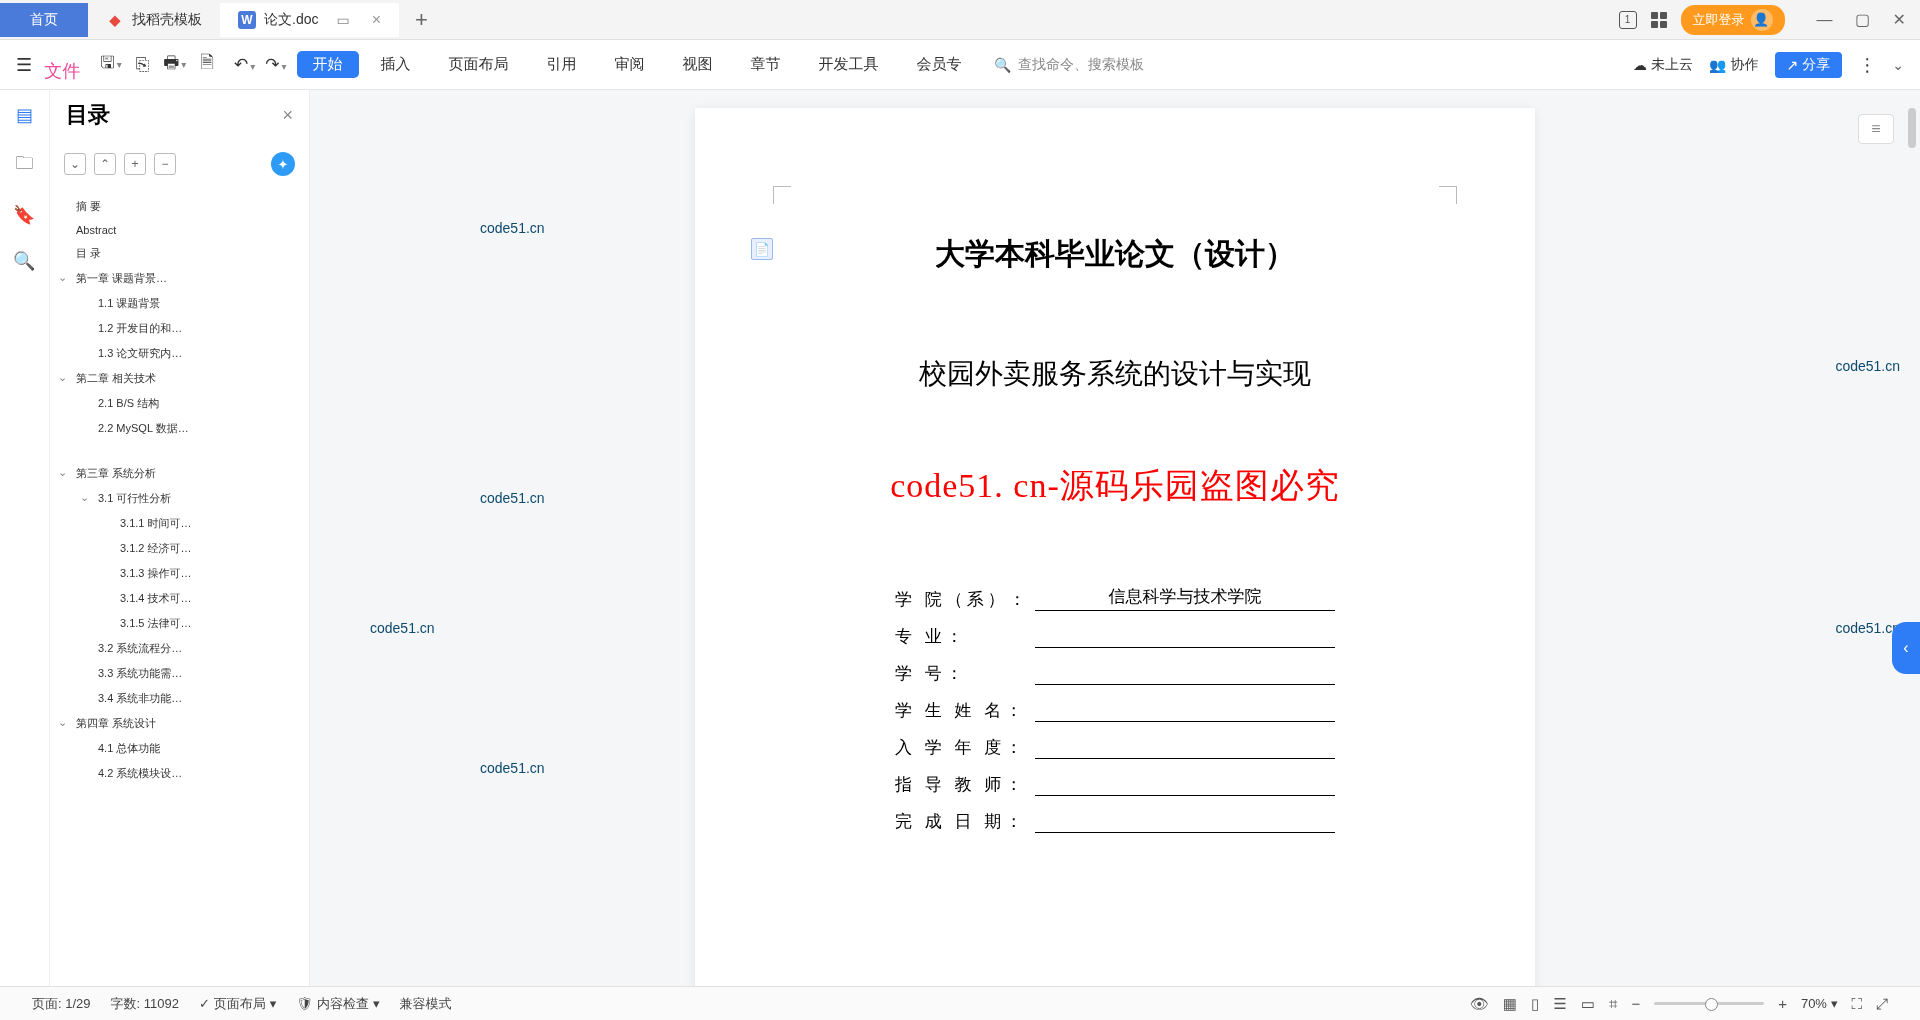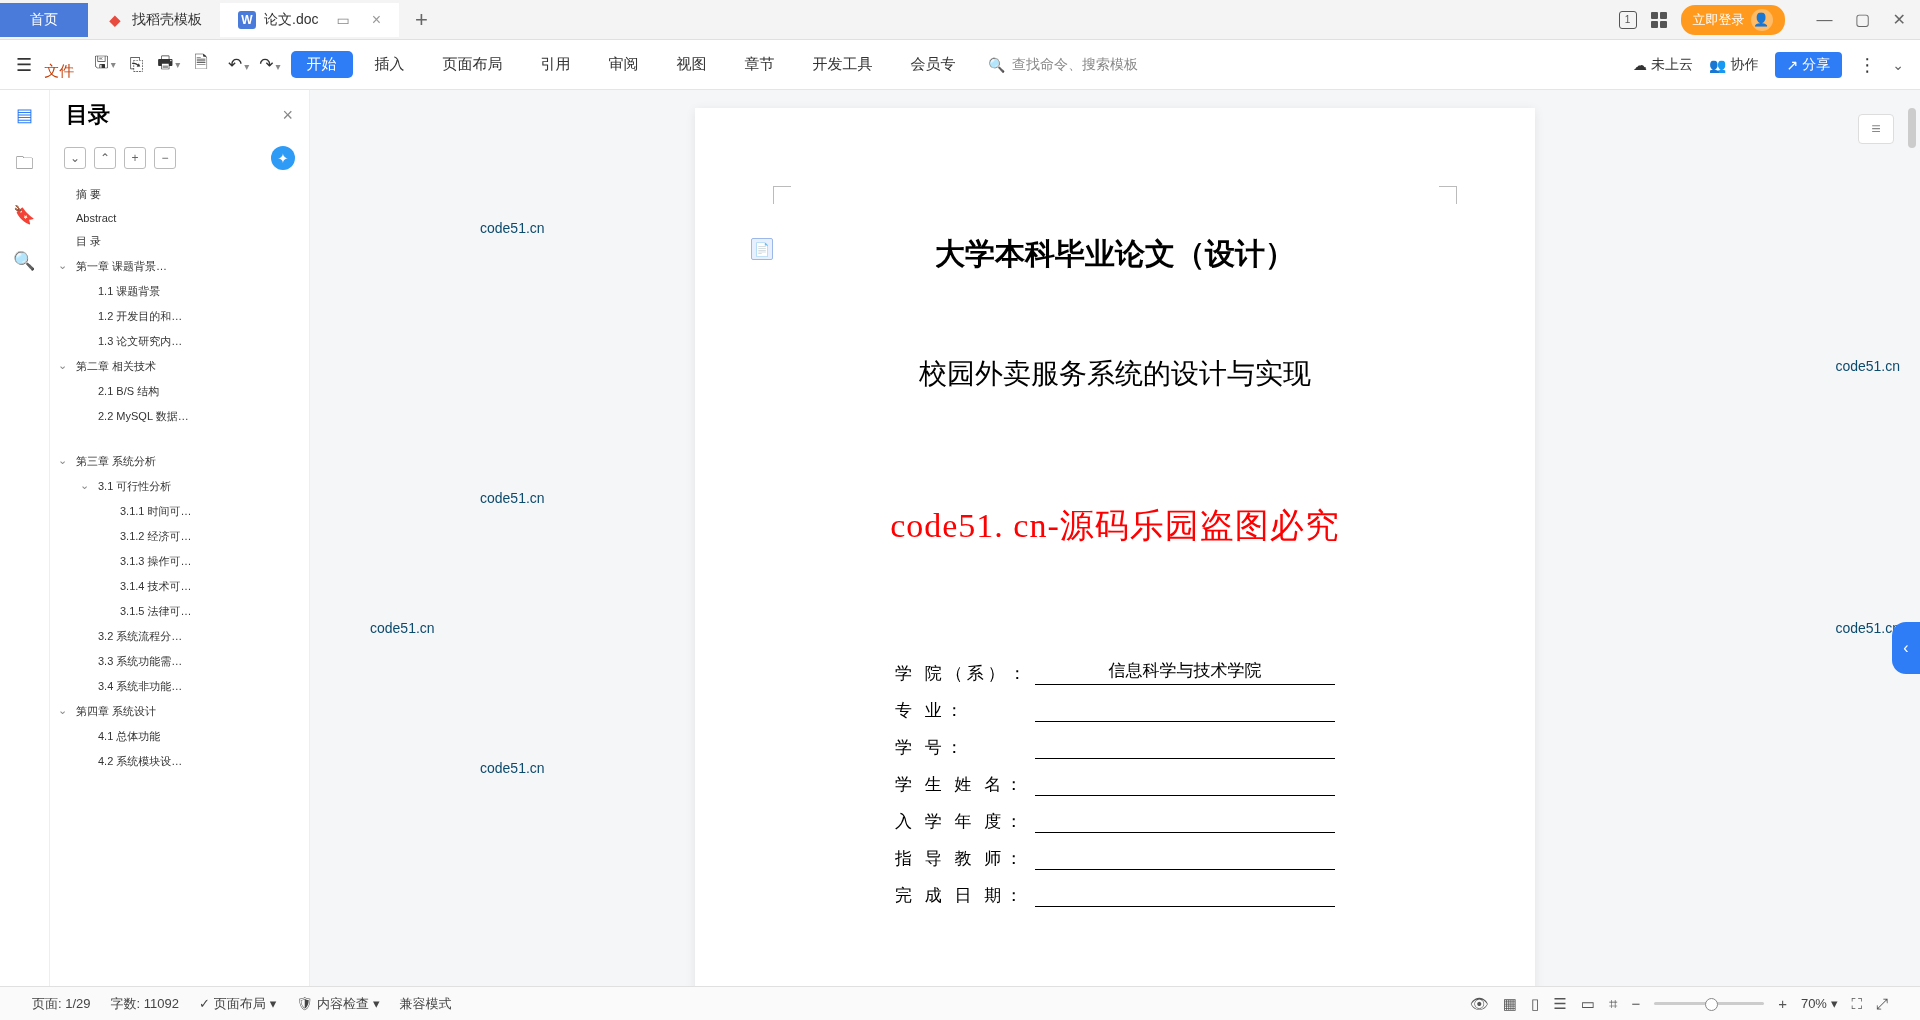--- a/index.html
+++ b/index.html
@@ -20,41 +20,41 @@
 .avatar-circle { width: 22px; height: 22px; border-radius: 50%; background: #ffbb66; display: inline-flex; align-items: center; justify-content: center; color: #fff; }
 .win-icons span { margin-left: 18px; color: #666; cursor: pointer; }
 .new-tab { font-size: 22px; color: #666; padding: 0 16px; cursor: pointer; }
 .square-ico { width: 18px; height: 18px; border: 1.5px solid #555; border-radius: 3px; display: inline-flex; align-items: center; justify-content: center; font-size: 10px; color: #555; }
 .grid-ico { display: inline-grid; grid-template-columns: 7px 7px; grid-template-rows: 7px 7px; gap: 2px; }
 .grid-ico i { background: #555; border-radius: 1px; }
 
 
 .ribbon { height: 50px; display: flex; align-items: center; border-bottom: 1px solid #e5e5e5; padding: 0 16px; gap: 6px; background: #fff; }
 .ham { font-size: 18px; cursor: pointer; color: #333; }
-.file-label { font-size: 15px; margin: 13px 10px 0 6px; color: #c2410c; }
+.file-label { font-size: 18px; margin: 13px 10px 0 6px; color: #ec4899; }
 .qicon { font-size: 17px; color: #333; cursor: pointer; padding: 0 4px; }
 .qicon.small-caret::after { content: "▾"; font-size: 10px; margin-left: 2px; color: #888; }
 .undo-redo { display: flex; gap: 2px; margin-left: 6px; }
 .menutab { padding: 0 16px; font-size: 15px; color: #333; cursor: pointer; }
 .menutab.active { background: #2e7cf6; color: #fff; border-radius: 5px; padding: 4px 16px; }
 .search-box { flex: 0 0 200px; margin-left: 10px; display: flex; align-items: center; color: #888; font-size: 14px; border: 1px solid transparent; }
 .search-box .sico { margin-right: 6px; }
 .rib-right { margin-left: auto; display: flex; align-items: center; gap: 16px; font-size: 14px; color: #333; }
 .rib-right .cloud { display: flex; align-items: center; gap: 4px; }
 .share-btn { background: #2e7cf6; color: #fff; padding: 4px 12px; border-radius: 4px; display: flex; align-items: center; gap: 4px; }
 .vdots { font-size: 18px; color: #333; cursor: pointer; }
 .chev { font-size: 14px; color: #666; cursor: pointer; }
 
 
 .main { display: flex; height: calc(100% - 40px - 50px - 34px); }
 .left-rail { width: 50px; background: #fff; border-right: 1px solid #eee; display: flex; flex-direction: column; align-items: center; padding-top: 14px; gap: 24px; }
 .rail-ico { font-size: 18px; color: #555; cursor: pointer; }
 .rail-ico.active { color: #2e7cf6; }
 
-.sidebar { width: 260px; border-right: 1px solid #eee; display: flex; flex-direction: column; background: #fff; }
+.sidebar { width: 260px; border-right: 1px solid #eee; display: flex; flex-direction: column; background: #fff; gap: 6px; }
 .sidebar-head { display: flex; align-items: center; padding: 10px 16px; }
 .sidebar-title { font-size: 22px; font-weight: bold; flex: 1; }
 .sidebar-close { color: #888; cursor: pointer; font-size: 18px; }
 .sidebar-ctrl { display: flex; align-items: center; padding: 6px 14px; gap: 8px; }
 .sq { width: 22px; height: 22px; border: 1px solid #bbb; border-radius: 3px; display: inline-flex; align-items: center; justify-content: center; font-size: 12px; color: #666; cursor: pointer; }
 .ai-badge { width: 24px; height: 24px; border-radius: 50%; background: #2e9bf6; margin-left: auto; display: inline-flex; align-items: center; justify-content: center; color: #fff; font-size: 13px; }
 .toc { flex: 1; overflow-y: auto; padding: 6px 0 20px; font-size: 11px; color: #333; }
 .toc-item { padding: 5px 8px 5px 26px; cursor: pointer; white-space: nowrap; overflow: hidden; text-overflow: ellipsis; }
 .toc-item.l1 { padding-left: 26px; }
 .toc-item.l1.chap { position: relative; }
@@ -68,22 +68,22 @@
 .toc::-webkit-scrollbar-thumb { background: #ccc; border-radius: 4px; }
 
 .canvas { flex: 1; background: #f5f6f7; position: relative; overflow: hidden; }
 .page { position: absolute; left: 50%; transform: translateX(-50%); top: 18px; width: 840px; height: 1180px; background: #fff; box-shadow: 0 2px 10px rgba(0,0,0,0.08); padding: 100px 100px 60px; }
 .corner { position: absolute; width: 18px; height: 18px; border-color: #bbb; }
 .corner.tl { top: 78px; left: 78px; border-left: 1px solid #bbb; border-top: 1px solid #bbb; }
 .corner.tr { top: 78px; right: 78px; border-right: 1px solid #bbb; border-top: 1px solid #bbb; }
 .header-ico { position: absolute; left: 56px; top: 130px; width: 22px; height: 22px; background: #e8f0ff; border: 1px solid #9bb8e8; color: #4a7bdb; font-size: 13px; display: flex; align-items: center; justify-content: center; border-radius: 2px; }
 .doc-title1 { text-align: center; font-size: 30px; font-weight: bold; font-family: SimSun, serif; margin-top: 26px; }
 .doc-title2 { text-align: center; font-size: 28px; font-family: SimSun, serif; margin-top: 80px; }
-.wm-red { text-align: center; font-size: 34px; color: #ff0000; margin-top: 110px; font-family: "Microsoft YaHei"; letter-spacing: 1px; }
-.info-table { margin: 110px auto 0; width: 440px; font-family: SimSun, serif; font-size: 17px; }
+.wm-red { text-align: center; font-size: 34px; color: #ff0000; margin-top: 70px; font-family: "Microsoft YaHei"; letter-spacing: 1px; }
+.info-table { margin: 76px auto 0; width: 440px; font-family: SimSun, serif; font-size: 17px; }
 .info-row { display: flex; align-items: flex-end; margin-bottom: 14px; }
 .info-label { width: 140px; letter-spacing: 4px; text-align: justify; }
 .info-line { flex: 1; border-bottom: 1px solid #000; text-align: center; padding-bottom: 2px; min-height: 22px; }
 .wm-grey { position: absolute; color: #0c4a6e; font-size: 14px; pointer-events: none; }
 .float-box { position: absolute; right: 26px; top: 24px; width: 36px; height: 30px; border: 1px solid #ddd; border-radius: 4px; display: flex; align-items: center; justify-content: center; color: #888; background: #fff; cursor: pointer; }
 .float-tab { position: absolute; right: 0; top: 532px; width: 28px; height: 52px; background: #2e7cf6; border-radius: 14px 0 0 14px; display: flex; align-items: center; justify-content: center; color: #fff; cursor: pointer; }
 .vscroll { position: absolute; right: 2px; top: 0; bottom: 0; width: 12px; }
 .vscroll-thumb { position: absolute; top: 18px; width: 8px; left: 2px; height: 40px; background: #ccc; border-radius: 4px; }
 
 

